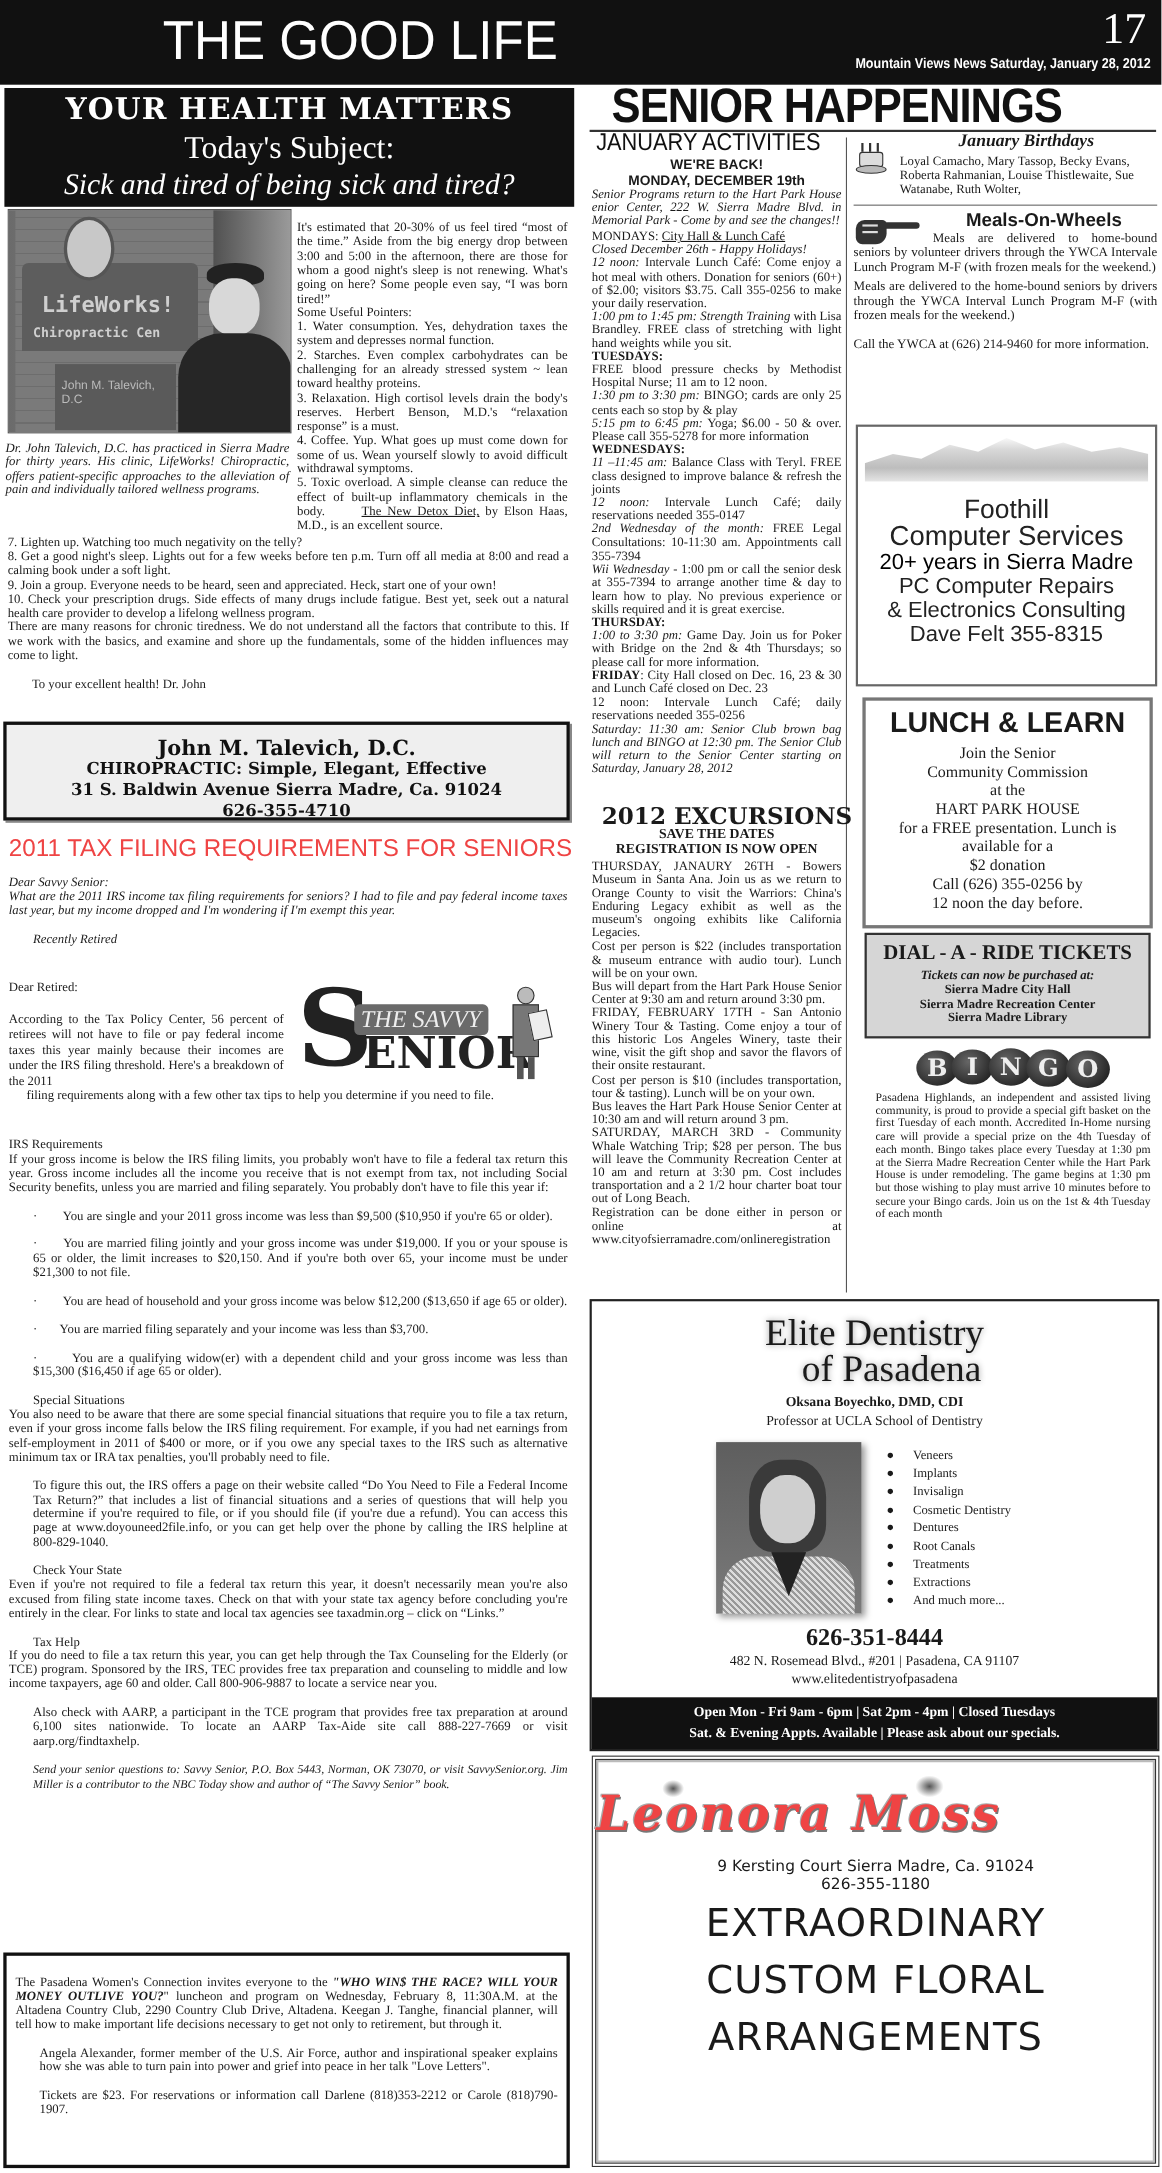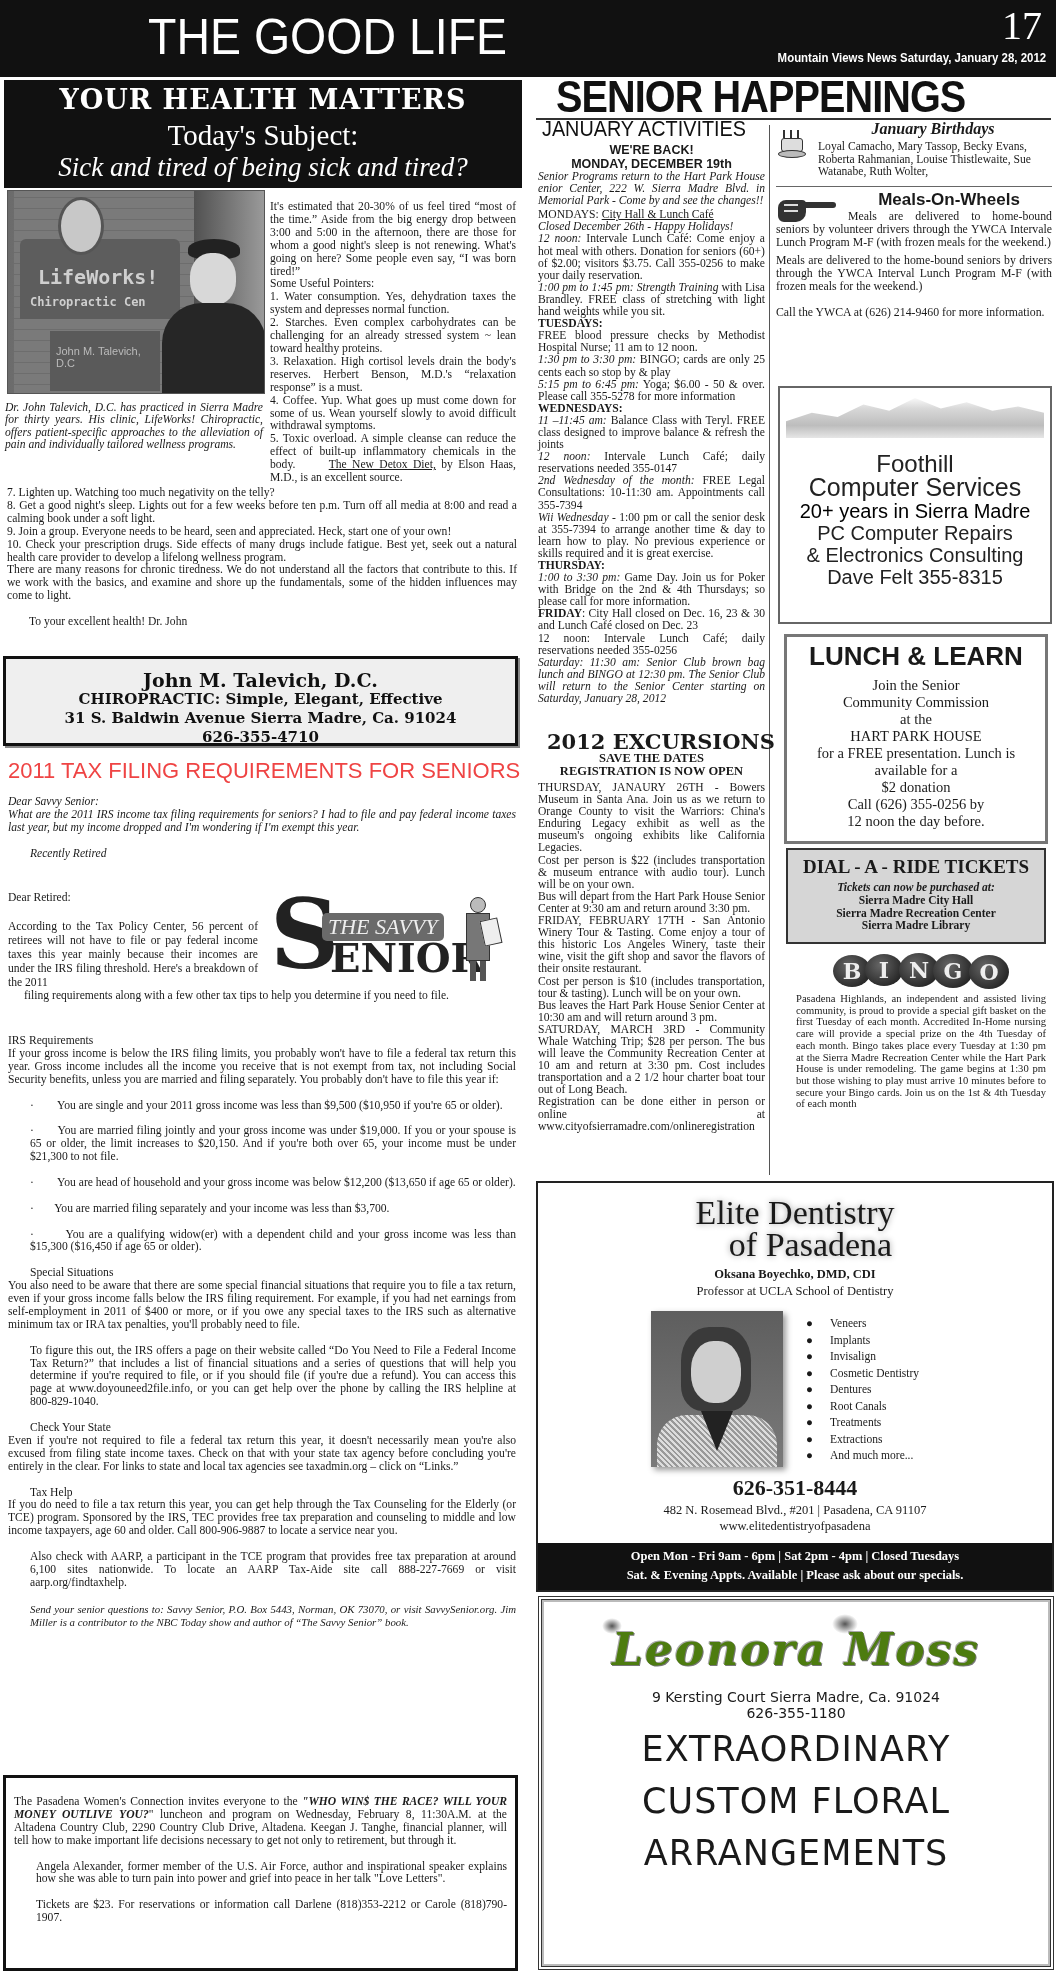--- a/index.html
+++ b/index.html
@@ -293,21 +293,21 @@
   <div style="position:absolute;left:0;top:292px;width:514px;text-align:center;font-size:22px;font-weight:bold;">626-351-8444</div>
   <div style="position:absolute;left:0;top:320px;width:514px;text-align:center;font-size:12.5px;">482 N. Rosemead Blvd., #201 | Pasadena, CA 91107</div>
   <div style="position:absolute;left:0;top:336px;width:514px;text-align:center;font-size:12.5px;">www.elitedentistryofpasadena</div>
   <div style="position:absolute;left:0;top:360px;width:514px;height:47px;background:#111;color:#fff;text-align:center;font-weight:bold;font-size:12.5px;line-height:19px;padding-top:4px;">
     <div>Open Mon - Fri 9am - 6pm  |  Sat 2pm - 4pm | Closed Tuesdays</div>
     <div>Sat. &amp; Evening Appts. Available  |  Please ask about our specials.</div>
   </div>
 </div>
 
 <div class="abs" style="left:538px;top:1596px;width:516px;height:374px;border:4px double #333;box-shadow:inset 0 0 0 2px #bbb;">
-  <div style="text-align:center;margin-top:24px;font-family:'DejaVu Serif',serif;font-size:44px;font-style:italic;font-weight:bold;letter-spacing:2px;color:#4d7c0f;text-shadow:1px 1px 0 #777,-1px -1px 0 #aaa;">Leonora Moss</div>
+  <div style="margin-top:24px;font-family:'DejaVu Serif',serif;font-size:44px;font-style:italic;font-weight:bold;letter-spacing:2px;color:#ef4444;text-shadow:1px 1px 0 #777,-1px -1px 0 #aaa;">Leonora Moss</div>
   <div style="position:absolute;left:60px;top:18px;width:20px;height:16px;border-radius:50%;background:radial-gradient(#555,transparent 70%);"></div>
   <div style="position:absolute;left:290px;top:14px;width:26px;height:20px;border-radius:50%;background:radial-gradient(#555,transparent 70%);"></div>
   <div style="text-align:center;font-family:'DejaVu Sans',sans-serif;font-size:14px;margin-top:14px;">9 Kersting Court   Sierra Madre, Ca.  91024</div>
   <div style="text-align:center;font-family:'DejaVu Sans',sans-serif;font-size:14px;">626-355-1180</div>
   <div style="text-align:center;font-family:'DejaVu Sans',sans-serif;font-size:35px;line-height:52px;margin-top:2px;letter-spacing:1px;">EXTRAORDINARY</div>
   <div style="text-align:center;font-family:'DejaVu Sans',sans-serif;font-size:35px;line-height:52px;letter-spacing:1px;">CUSTOM FLORAL</div>
   <div style="text-align:center;font-family:'DejaVu Sans',sans-serif;font-size:35px;line-height:52px;letter-spacing:1px;">ARRANGEMENTS</div>
 </div>
 
 </body></html>

